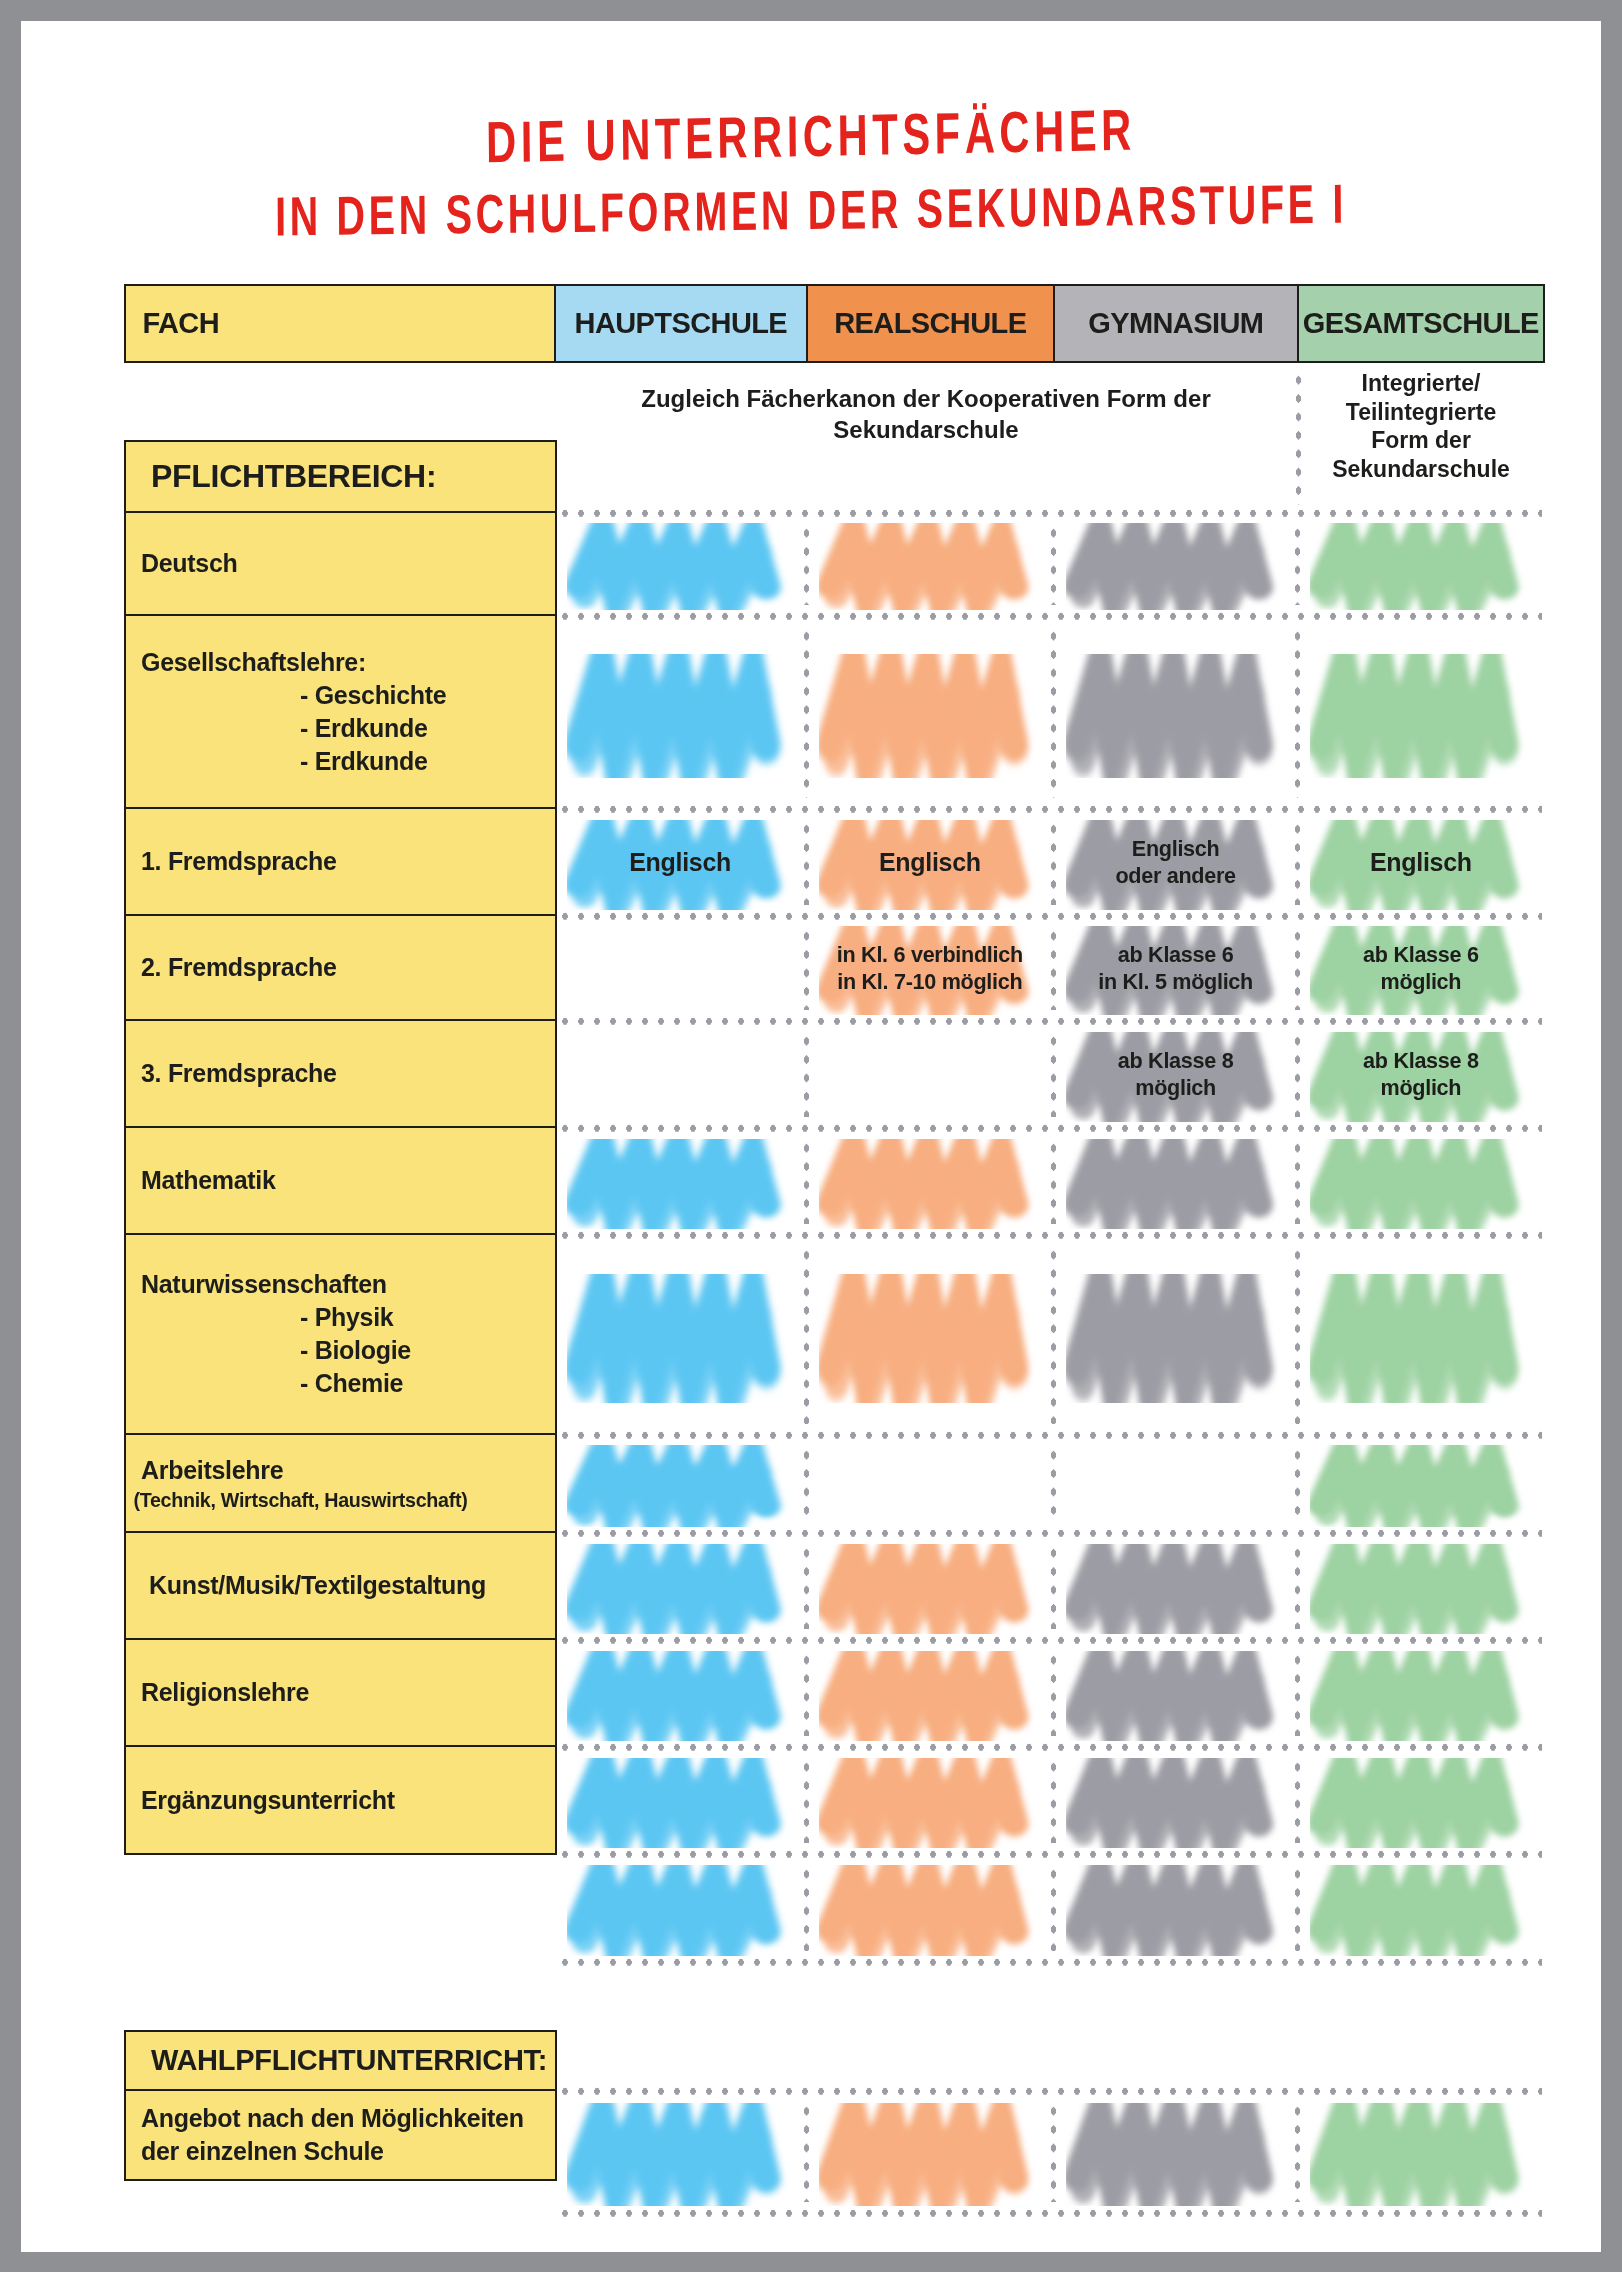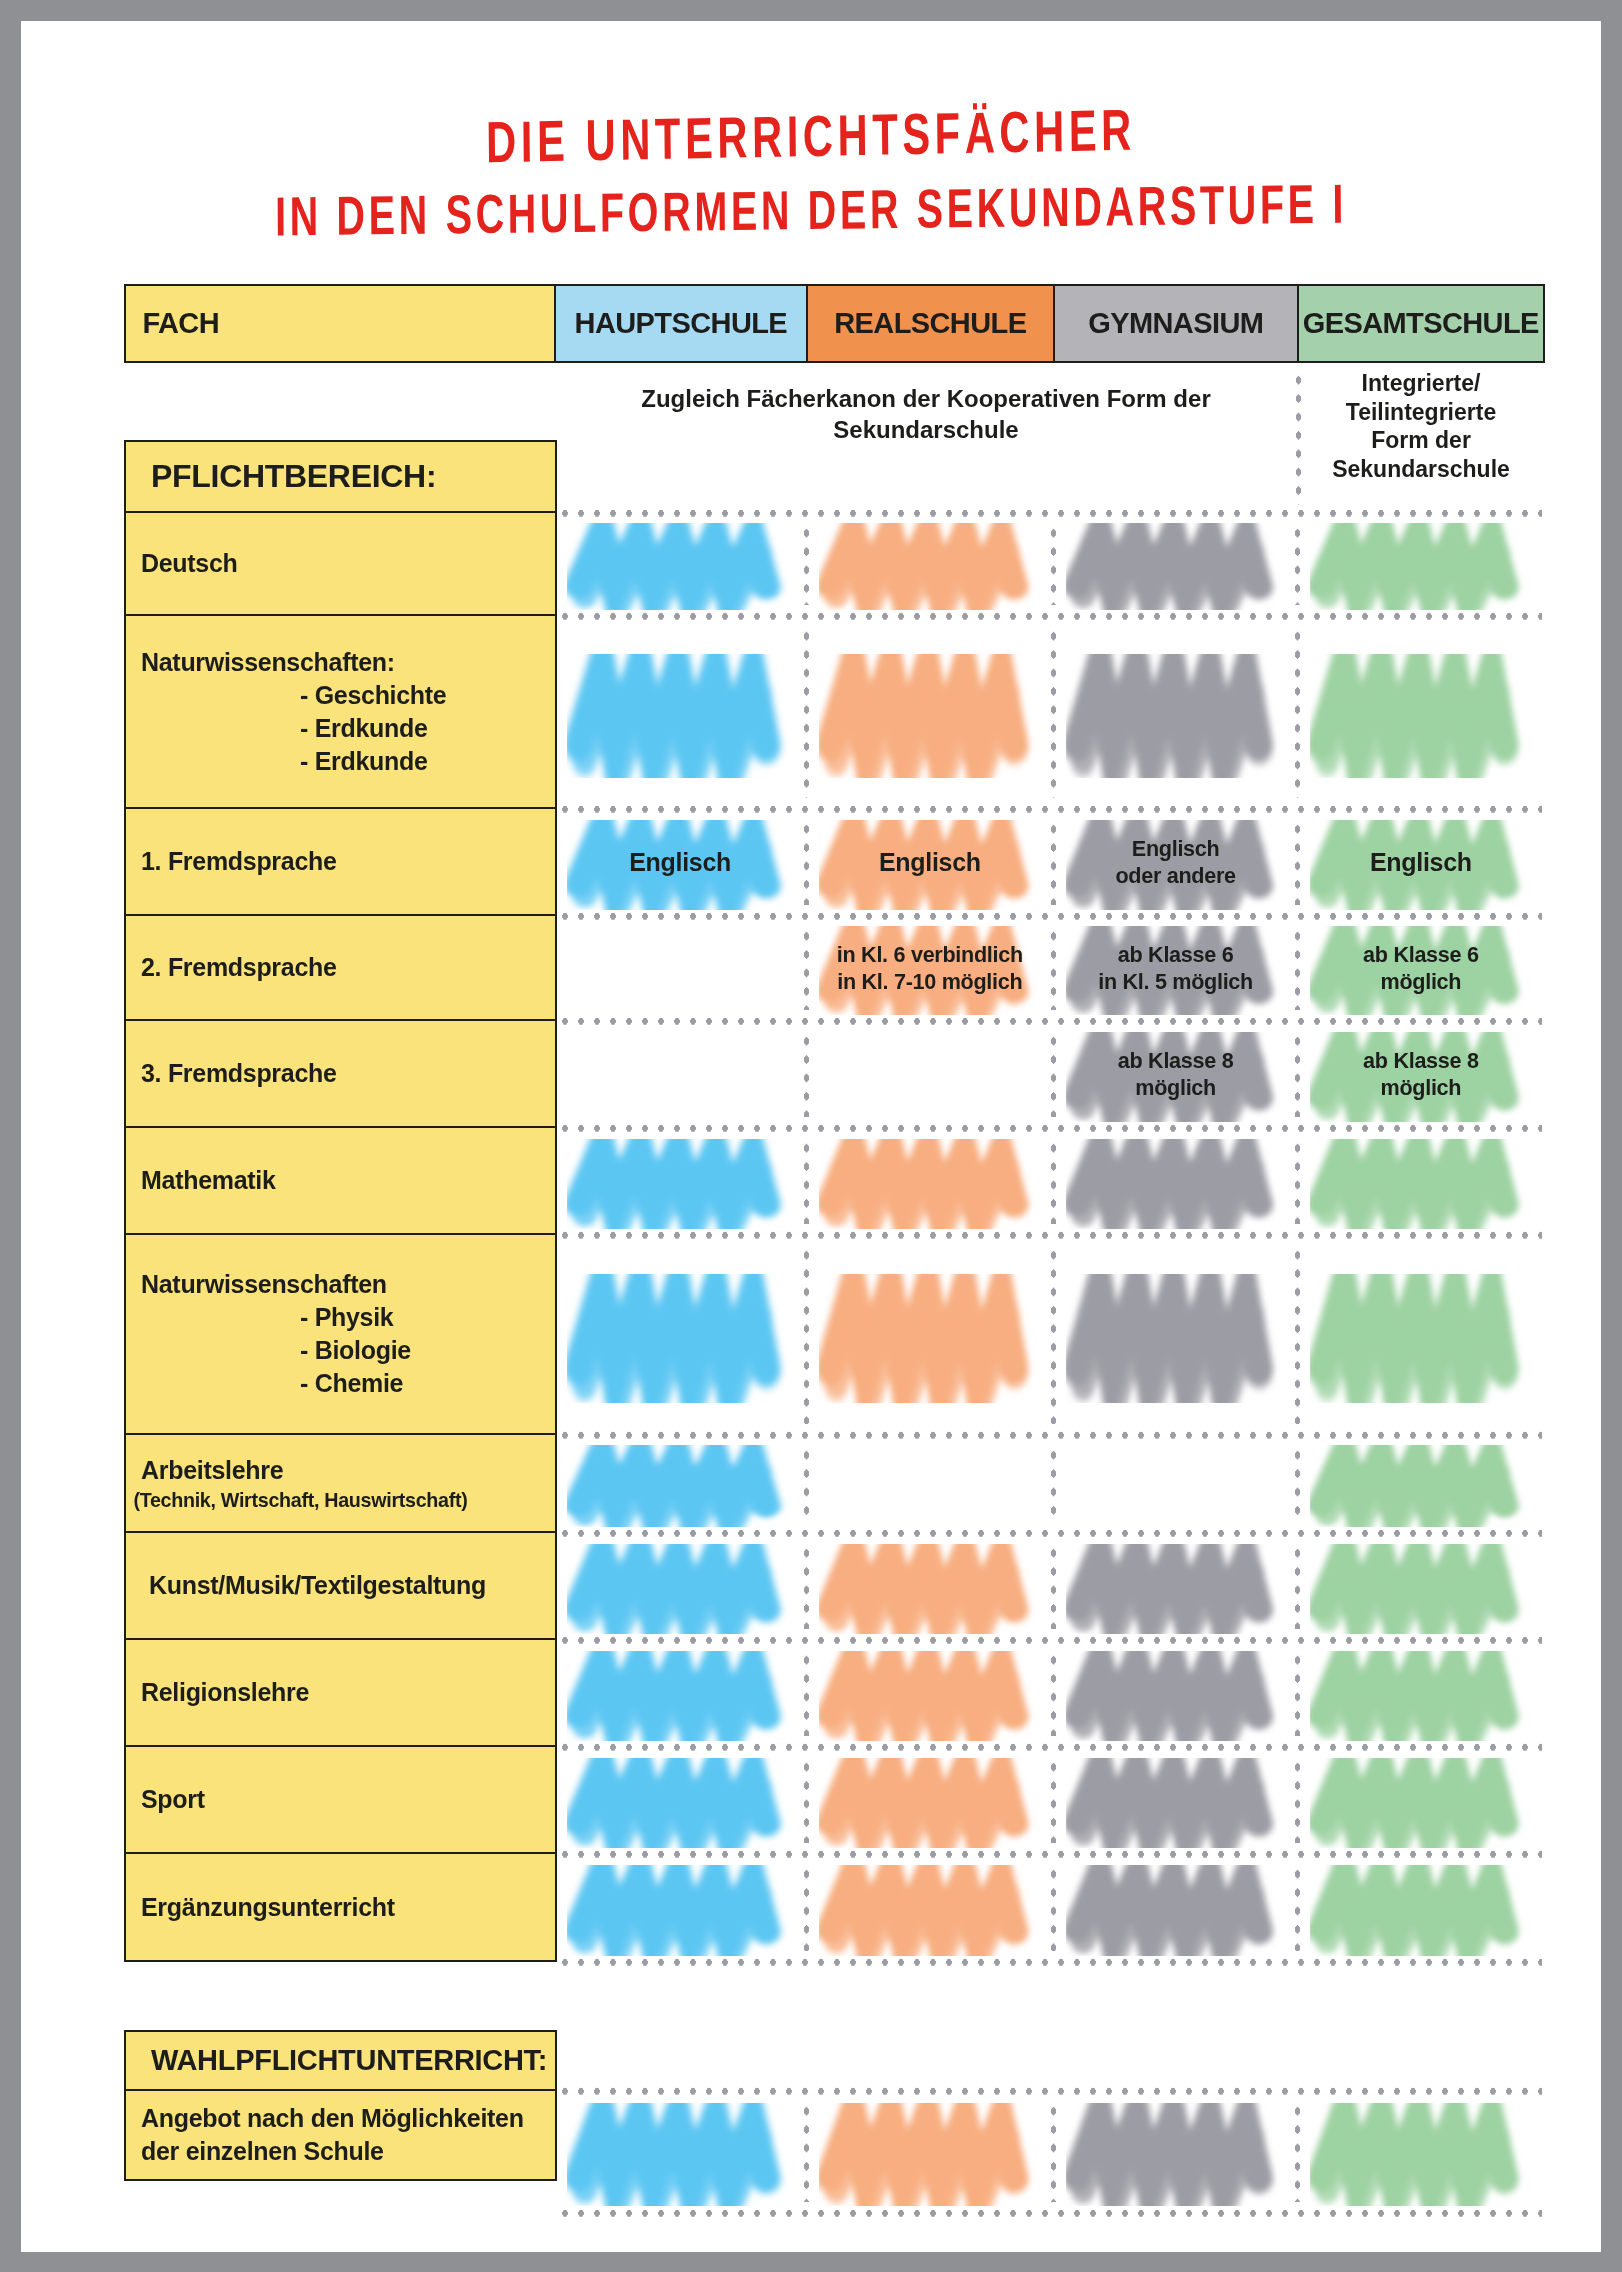--- a/index.html
+++ b/index.html
@@ -115,21 +115,21 @@
 
     <div class="fach-col pflicht" id="fach-rows">
       <div class="sec-box">PFLICHTBEREICH:</div>
     <div class="fach-cell" style="height: 103px;">
           <div class="lab">
             <div>Deutsch</div>
           </div>
         </div>
         <div class="fach-cell" style="height: 193px;">
           <div class="lab">
-            <div>Naturwissenschaften:</div>
+            <div>Gesellschaftslehre:</div>
           </div>
           <div class="sub">- Geschichte</div>
           <div class="sub">- Erdkunde</div>
           <div class="sub">- Erdkunde</div>
         </div>
         <div class="fach-cell" style="height: 107px;">
           <div class="lab">
             <div>1. Fremdsprache</div>
           </div>
         </div>
@@ -163,25 +163,20 @@
           <div class="pnote">(Technik, Wirtschaft, Hauswirtschaft)</div>
         </div>
         <div class="fach-cell" style="height: 107px; padding-left: 23px;">
           <div class="lab">
             <div>Kunst/Musik/Textilgestaltung</div>
           </div>
         </div>
         <div class="fach-cell" style="height: 107px;">
           <div class="lab">
             <div>Religionslehre</div>
-          </div>
-        </div>
-        <div class="fach-cell" style="height: 107px;">
-          <div class="lab">
-            <div>Sport</div>
           </div>
         </div>
         <div class="fach-cell" style="height: 108px;">
           <div class="lab">
             <div>Ergänzungsunterricht</div>
           </div>
         </div>
       </div>
     <div class="grid pflicht" id="grid">
         <div class="grid-row" style="height: 103px;">

